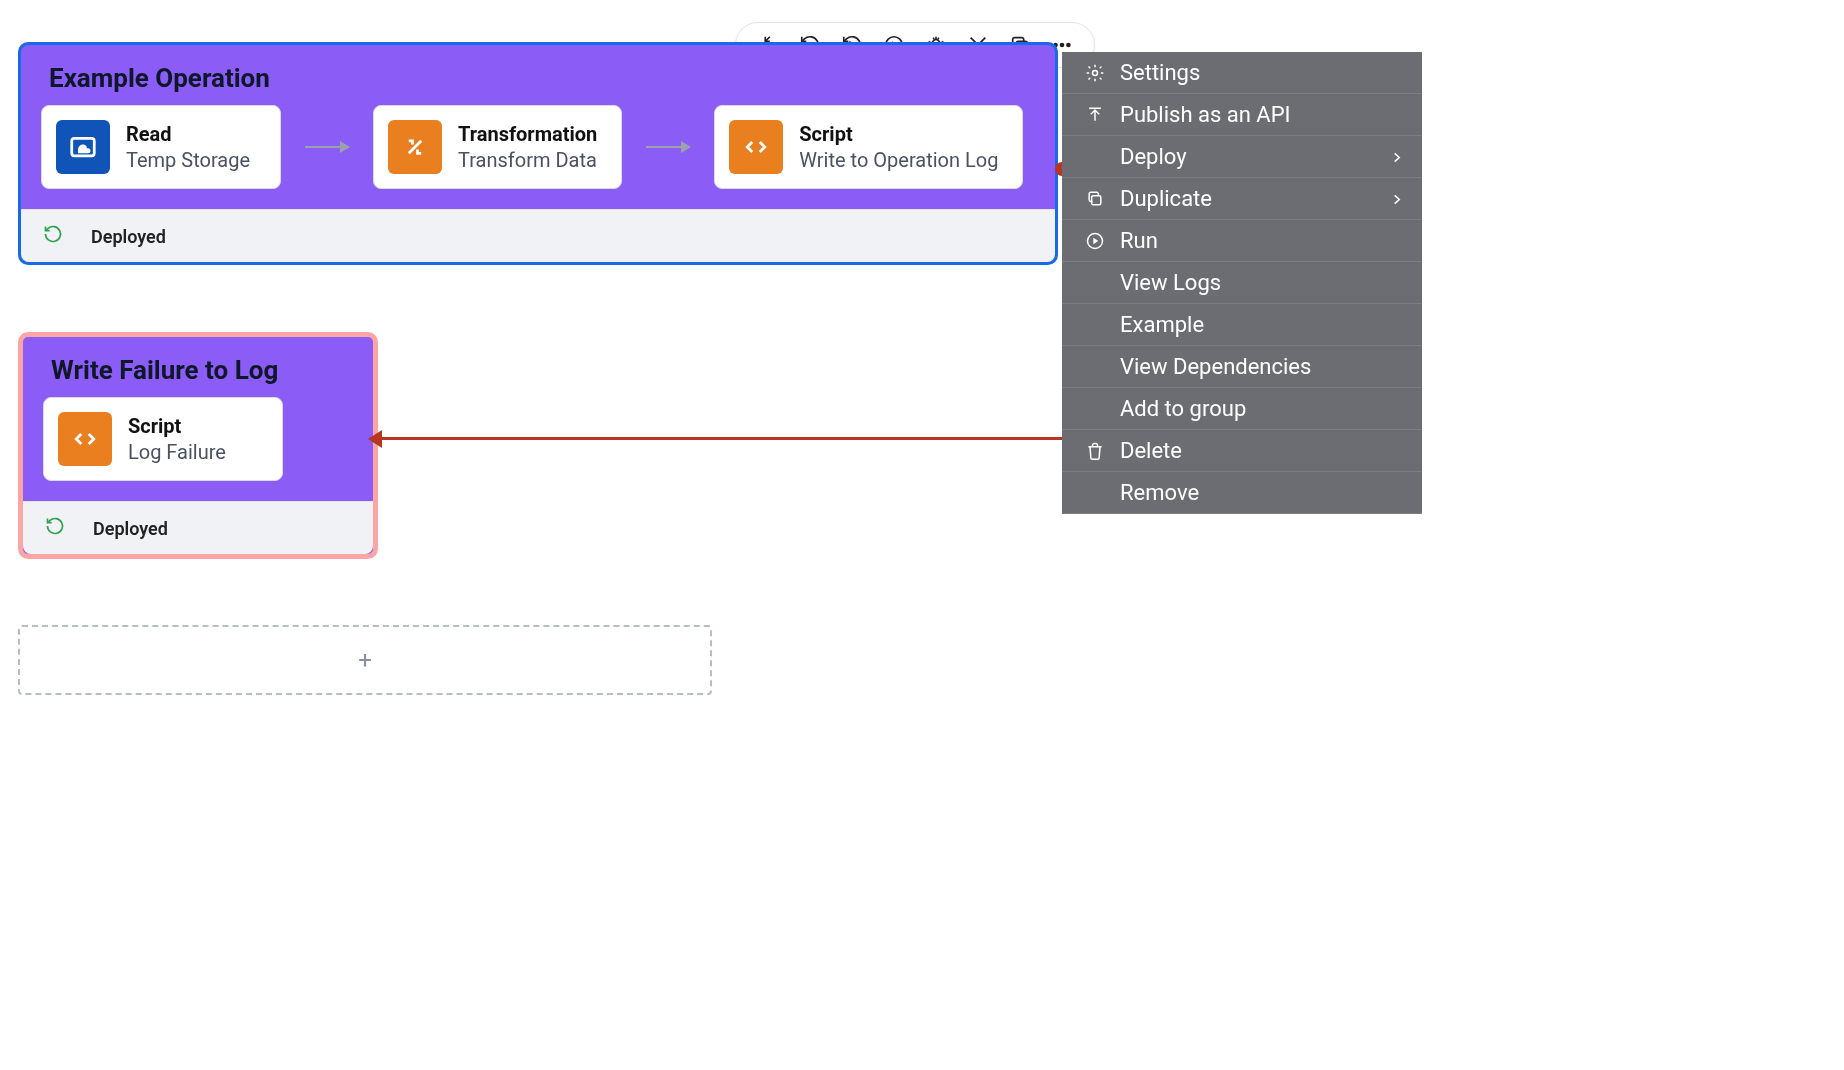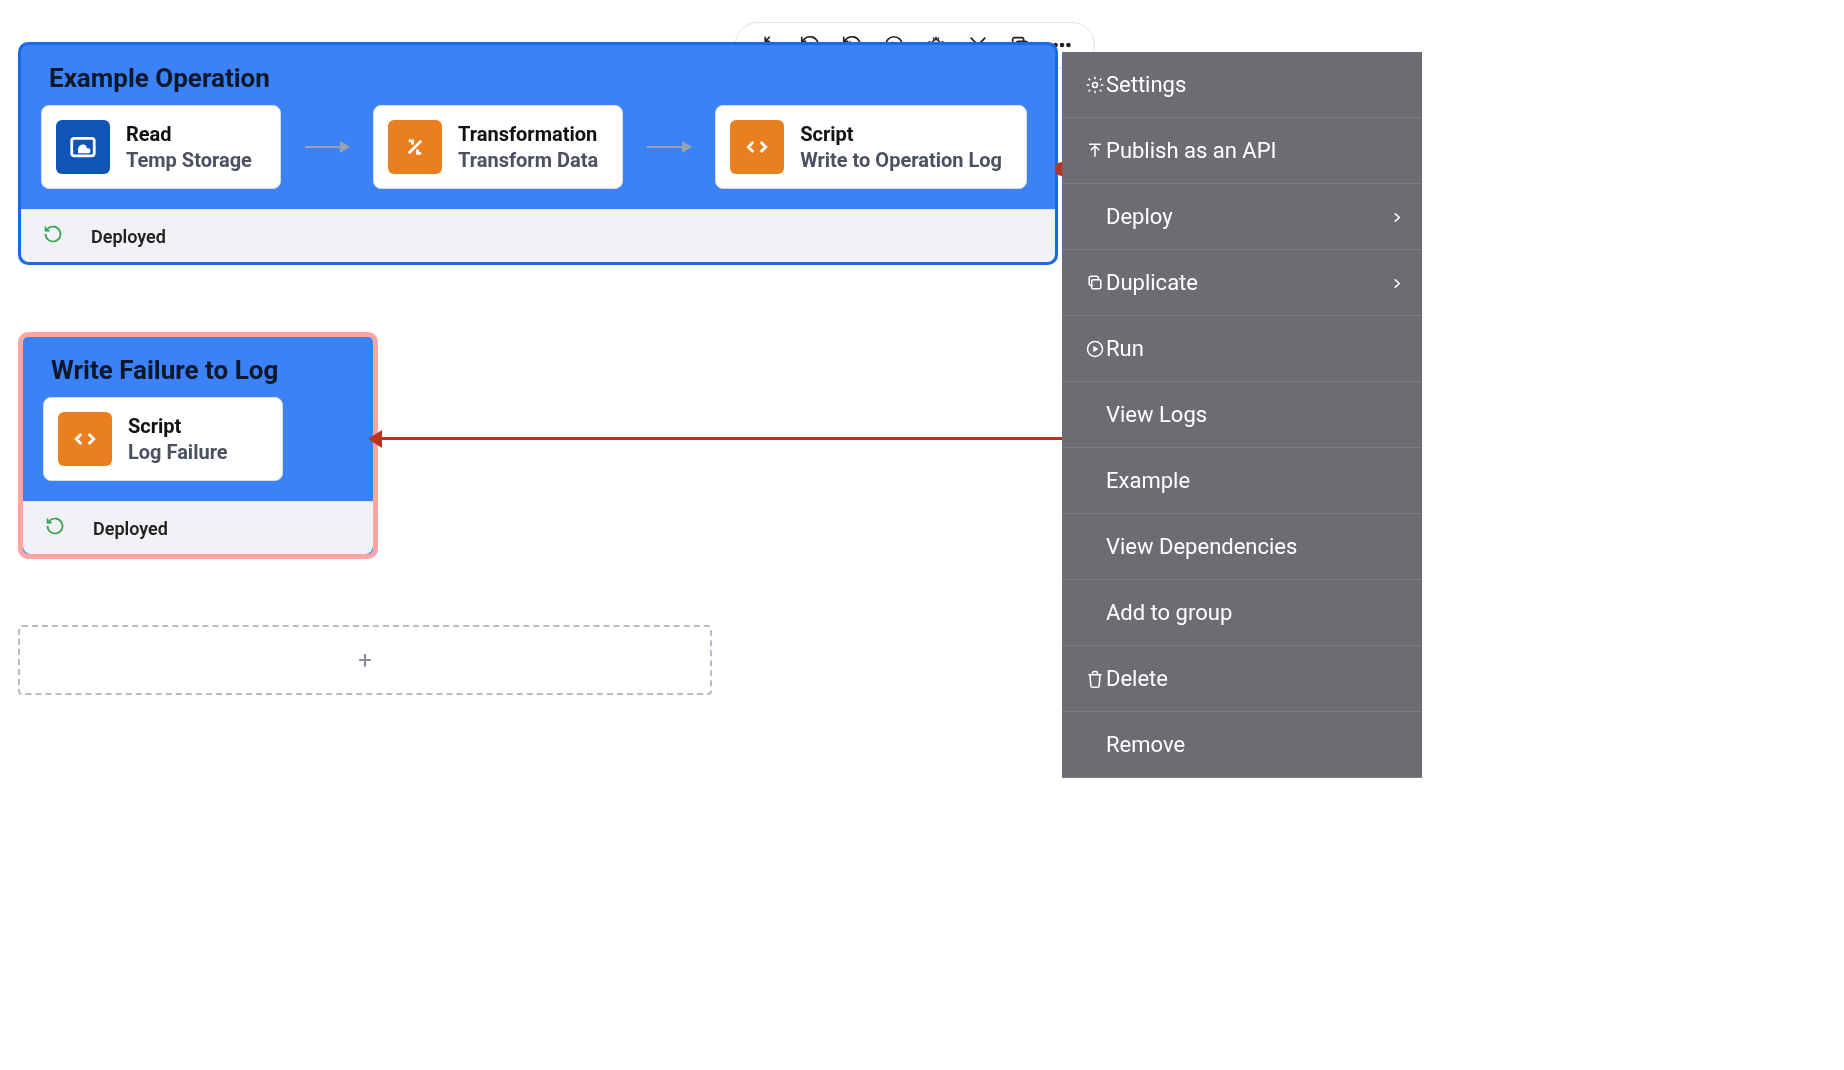--- a/index.html
+++ b/index.html
@@ -31,21 +31,21 @@
     display: flex; align-items: center; justify-content: center;
     cursor: pointer;
     color: #222;
   }
   .toolbar .tb-btn svg { width: 22px; height: 22px; stroke: #222; fill: none; stroke-width: 1.8; }
 
   
   .op-card {
     position: absolute;
     border-radius: 10px;
-    background: #3b82f6;
+    background: #8b5cf6;
   }
   .op-card.selected {
     border: 3px solid #186ae6;
     left: 18px; top: 42px;
     width: 1040px;
   }
   .op-card.secondary {
     border: 5px solid #fca5a5;
     left: 18px; top: 332px;
     width: 360px;
@@ -74,21 +74,21 @@
   }
   .step .icon-box {
     width: 54px; height: 54px;
     border-radius: 6px;
     display: flex; align-items: center; justify-content: center;
   }
   .icon-box.blue { background: #1154b8; }
   .icon-box.orange { background: #ea7f20; }
   .icon-box svg { width: 30px; height: 30px; stroke: #fff; fill: none; stroke-width: 2.2; }
   .step .titles .t1 { font-size: 20px; font-weight: 700; color: #111; }
-  .step .titles .t2 { font-size: 20px; font-weight: 700; color: #4a5160; margin-top: 2px; }
+  .step .titles .t2 { font-size: 20px; font-weight: 400; color: #4a5160; margin-top: 2px; }
 
   .flow-arrow {
     width: 44px; height: 2px;
     background: #9aa1ad;
     position: relative;
   }
   .flow-arrow::after {
     content: "";
     position: absolute; right: -1px; top: -5px;
     border-left: 10px solid #9aa1ad;
@@ -149,21 +149,22 @@
     position: absolute;
     left: 1062px; top: 52px;
     width: 360px;
     background: #6b6d72;
     display: flex;
     flex-direction: column;
   }
   .ctx-item {
     display: flex;
     align-items: center;
-    padding: 20px 22px;
+    gap: 14px;
+    padding: 8px 22px;
     color: #fff;
     font-size: 22px;
     border-bottom: 1px solid rgba(255,255,255,0.12);
     cursor: pointer;
     position: relative;
     text-align: center;
   }
   .ctx-item .mi { width: 22px; height: 22px; display:flex; align-items:center; justify-content:center; }
   .ctx-item .mi svg { width: 20px; height: 20px; stroke: #fff; fill: none; stroke-width: 1.8; }
   .ctx-item .spacer { width: 22px; }

